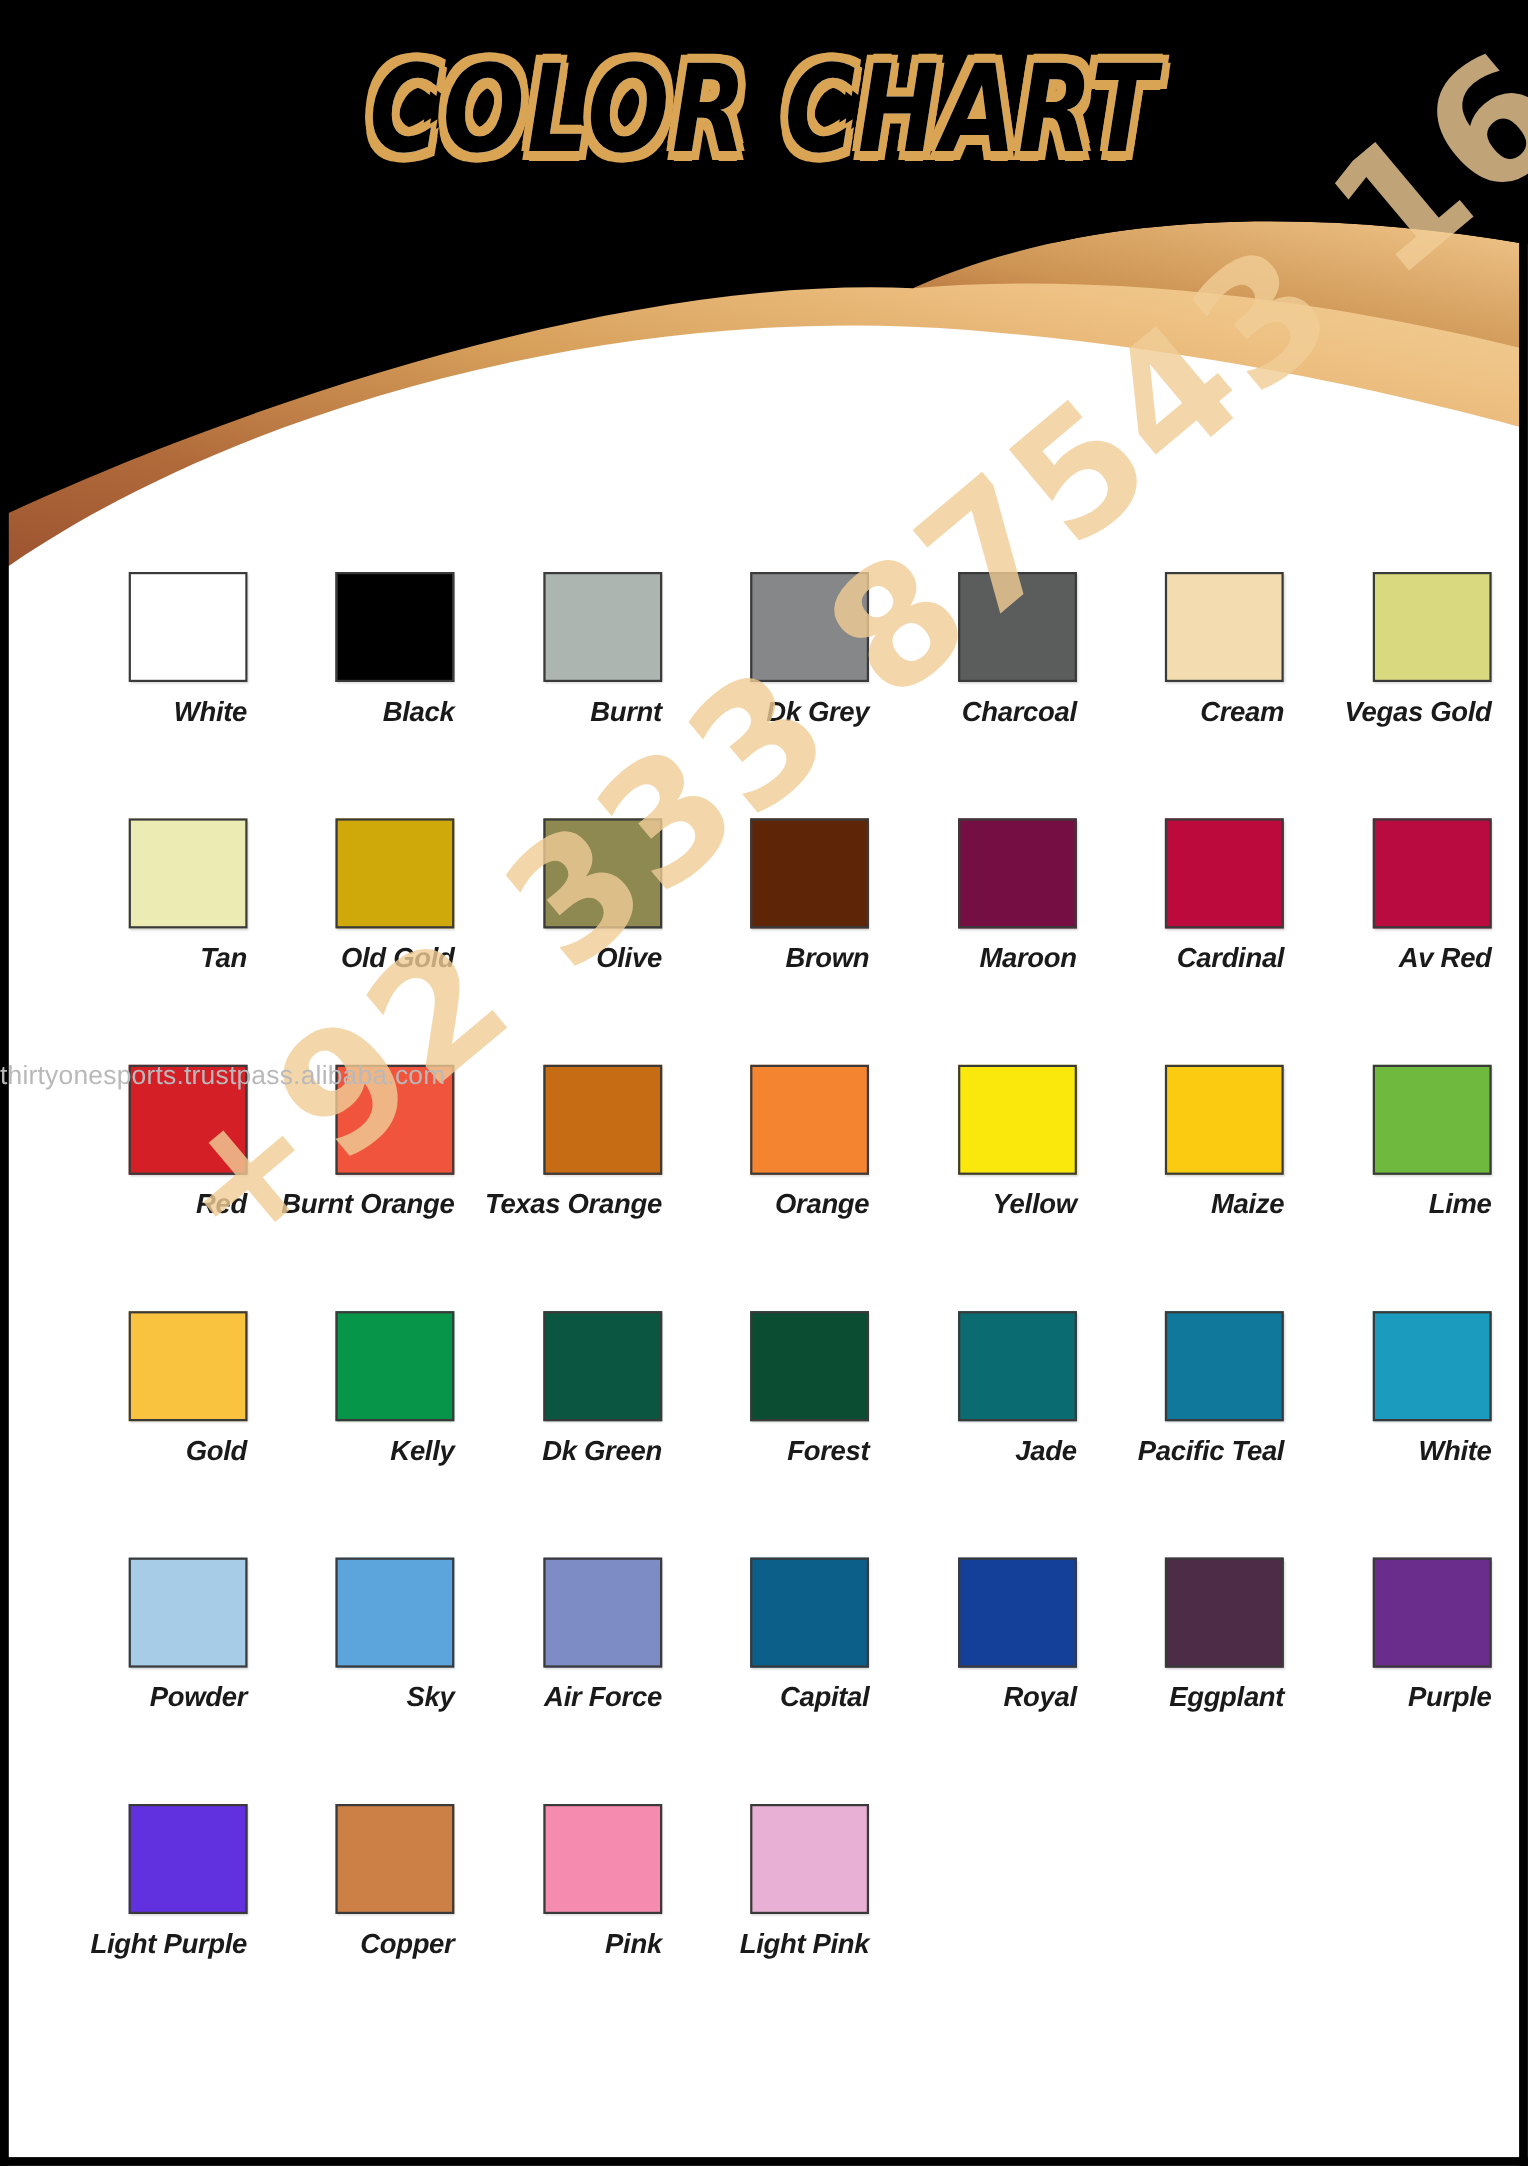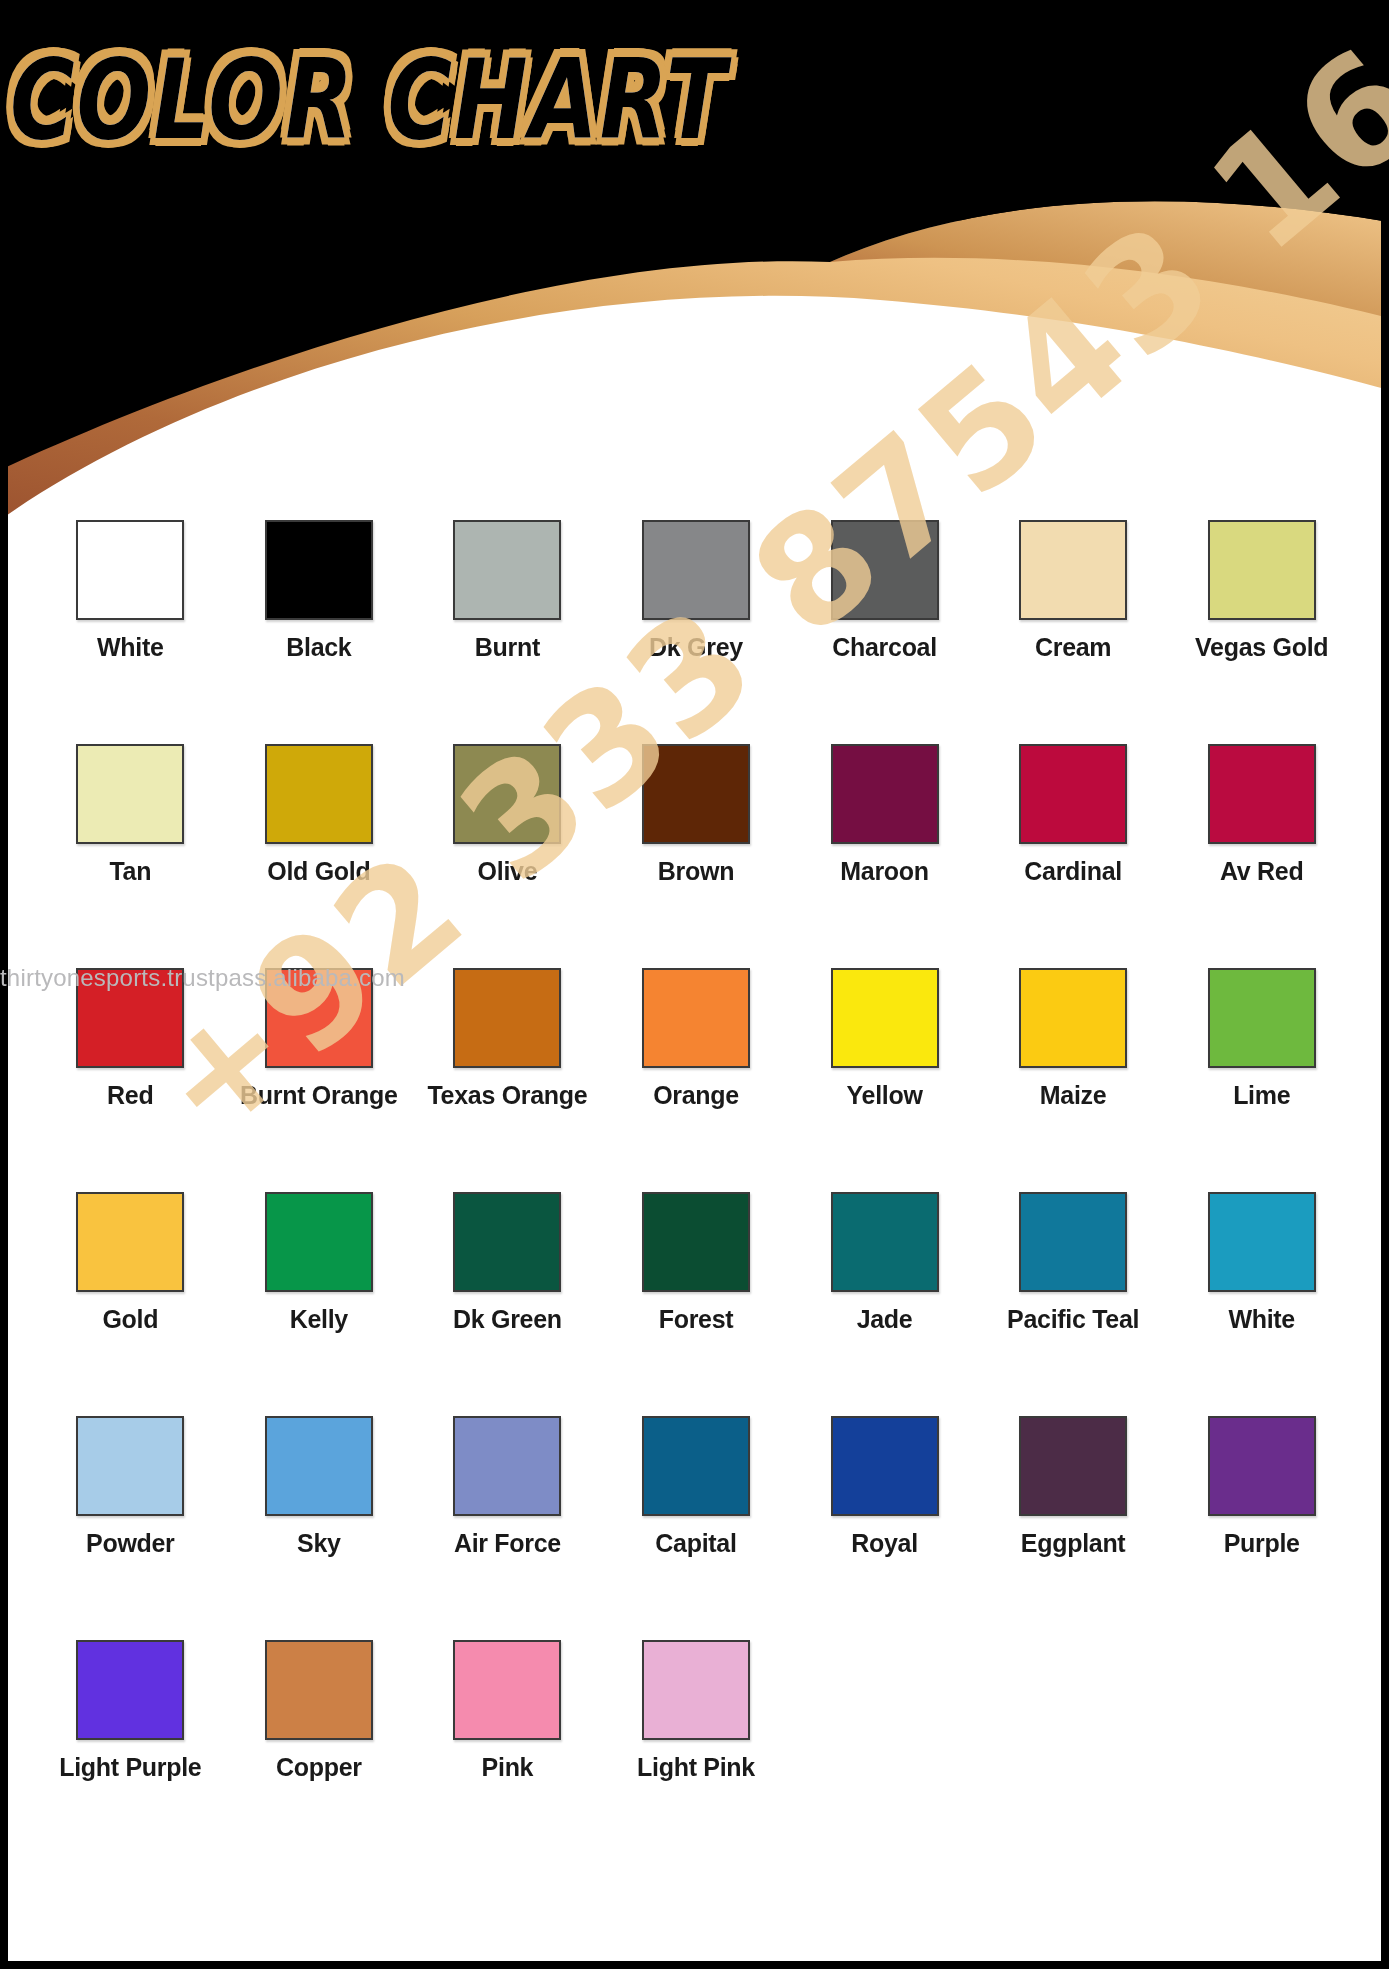--- a/index.html
+++ b/index.html
@@ -14,21 +14,21 @@
     position: relative;
     width: 1389px;
     height: 1969px;
     background: #000000;
     overflow: hidden;
   }
   .title-wrap {
     position: absolute;
     left: 0; top: 30px;
     width: 1389px;
-    text-align: left;
+    text-align: center;
     z-index: 6;
   }
   .chart-title {
     display: inline-block;
     font-family: "DejaVu Sans", sans-serif;
     font-size: 88px;
     font-weight: 900;
     font-style: italic;
     letter-spacing: 2px;
     color: #000000;
@@ -68,22 +68,23 @@
     width: 1320px;
     z-index: 4;
     display: grid;
     grid-template-columns: repeat(7, 1fr);
     row-gap: 0px;
     column-gap: 0px;
   }
   .cell {
     display: flex;
     flex-direction: column;
-    align-items: center;
+    align-items: flex-end;
     height: 224px;
+    font-style: italic;
   }
   .swatch {
     width: 108px;
     height: 100px;
     border: 2px solid #3a3a3a;
     box-shadow: 1px 2px 2px rgba(0,0,0,0.18);
   }
   .swlabel {
     margin-top: 13px;
     font-family: "Liberation Sans", sans-serif;

